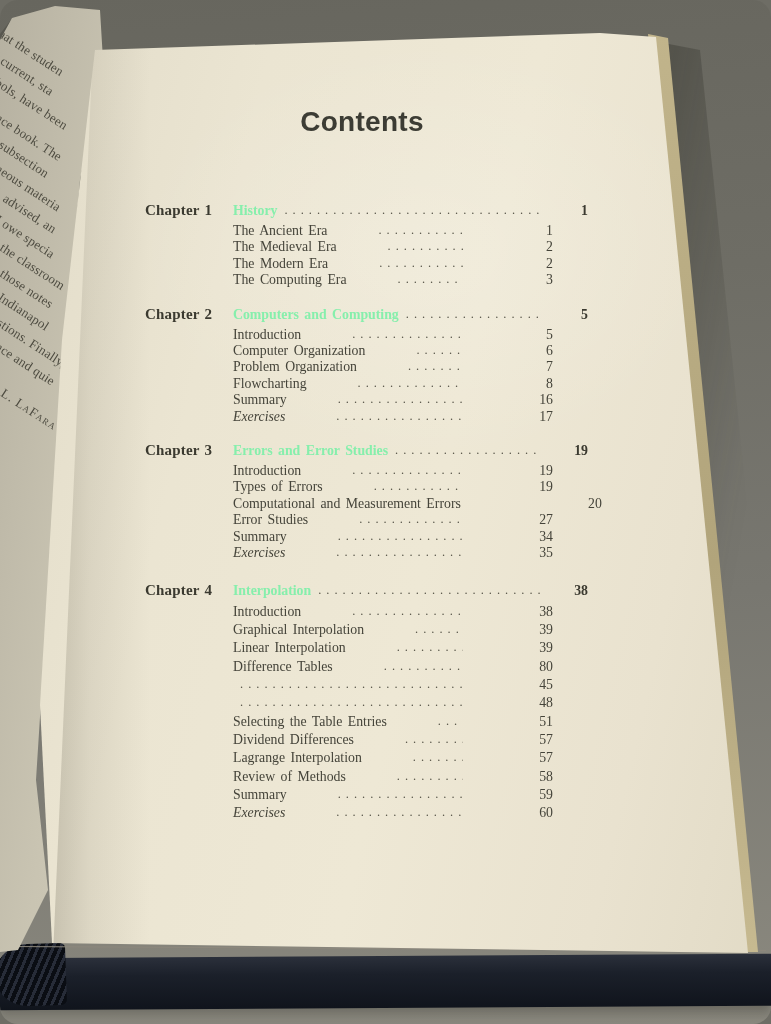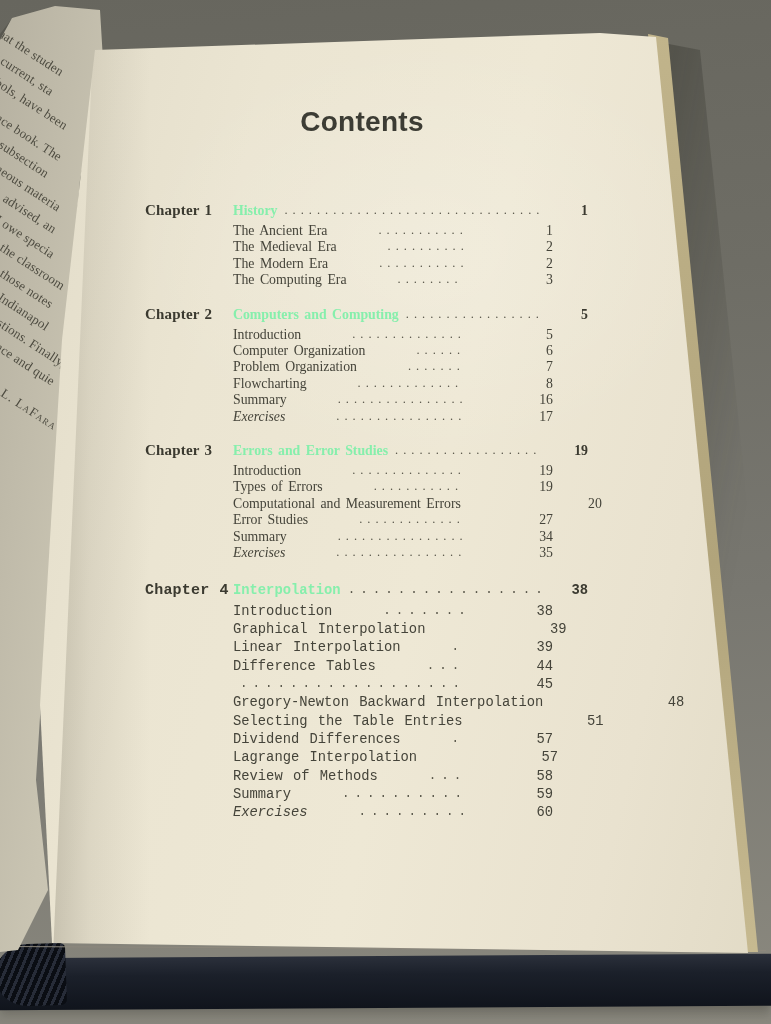--- a/index.html
+++ b/index.html
@@ -1,18 +1,19 @@
 <!DOCTYPE html>
 <html><head>
 <meta charset="utf-8">
 <style>
   html,body { margin:0; padding:0; background:#6e6d65; }
   .scene {
     position:relative; width:771px; height:1024px; overflow:hidden;
     font-family:"Liberation Serif", serif;
+    border-radius:18px;
   }
   
   .backdrop {
     position:absolute; inset:0;
     background:linear-gradient(175deg,#67665e 0%,#6e6d65 30%,#787770 60%,#8b897f 100%);
   }
   .shadow-right {
     position:absolute; left:640px; top:20px; width:160px; height:1000px;
     background:linear-gradient(100deg, rgba(35,35,28,.38), rgba(35,35,28,0) 55%);
     clip-path:polygon(8px 20px, 60px 30px, 160px 990px, 40px 980px);
@@ -93,21 +94,21 @@
     position:absolute; left:250px; top:106px; width:224px; margin:0;
     text-align:center;
     font-family:"Liberation Sans", sans-serif;
     font-size:28px; font-weight:700; letter-spacing:.3px; color:#3c3c34;
   }
   .toc {
     position:absolute; left:145px; top:200px; width:443px;
     font-size:13.8px; color:#45443a; word-spacing:2px;
   }
   .chapter { margin-bottom:15px; }
-  .chapter.spacious { margin-top:18px;font-family:Liberation Mono, monospace; }
+  .chapter.spacious { margin-top:18px; }
   .row { display:flex; align-items:baseline; }
   .row.head { line-height:21px; margin-bottom:1px; }
   .row.sub  { padding-left:88px; margin-right:35px; line-height:15.4px;gap:44px; }
   .chapter.spacious .row.sub { line-height:18.35px; }
   .chap-label {
     flex:0 0 88px; font-weight:bold; font-size:15px;
     color:#3b3a30; letter-spacing:.2px; word-spacing:1px;
   }
   .entry-title { white-space:nowrap; }
   .row.head .entry-title { font-weight:bold; color:#86efac; }
@@ -314,30 +315,29 @@
   <div class="row sub">
     <span class="entry-title">Linear Interpolation</span>
     <span class="leader"></span>
     <span class="pagenum">39</span>
   </div>
 
 
   <div class="row sub">
     <span class="entry-title">Difference Tables</span>
     <span class="leader"></span>
-    <span class="pagenum">44</span>
+    <span class="pagenum">80</span>
   </div>
 
   <div class="row sub">
     <span class="leader"></span>
     <span class="pagenum">45</span>
   </div>
 
   <div class="row sub">
-    <span class="entry-title">Gregory-Newton Backward Interpolation</span>
     <span class="leader"></span>
     <span class="pagenum">48</span>
   </div>
 
   <div class="row sub">
     <span class="entry-title">Selecting the Table Entries</span>
     <span class="leader"></span>
     <span class="pagenum">51</span>
   </div>
 

